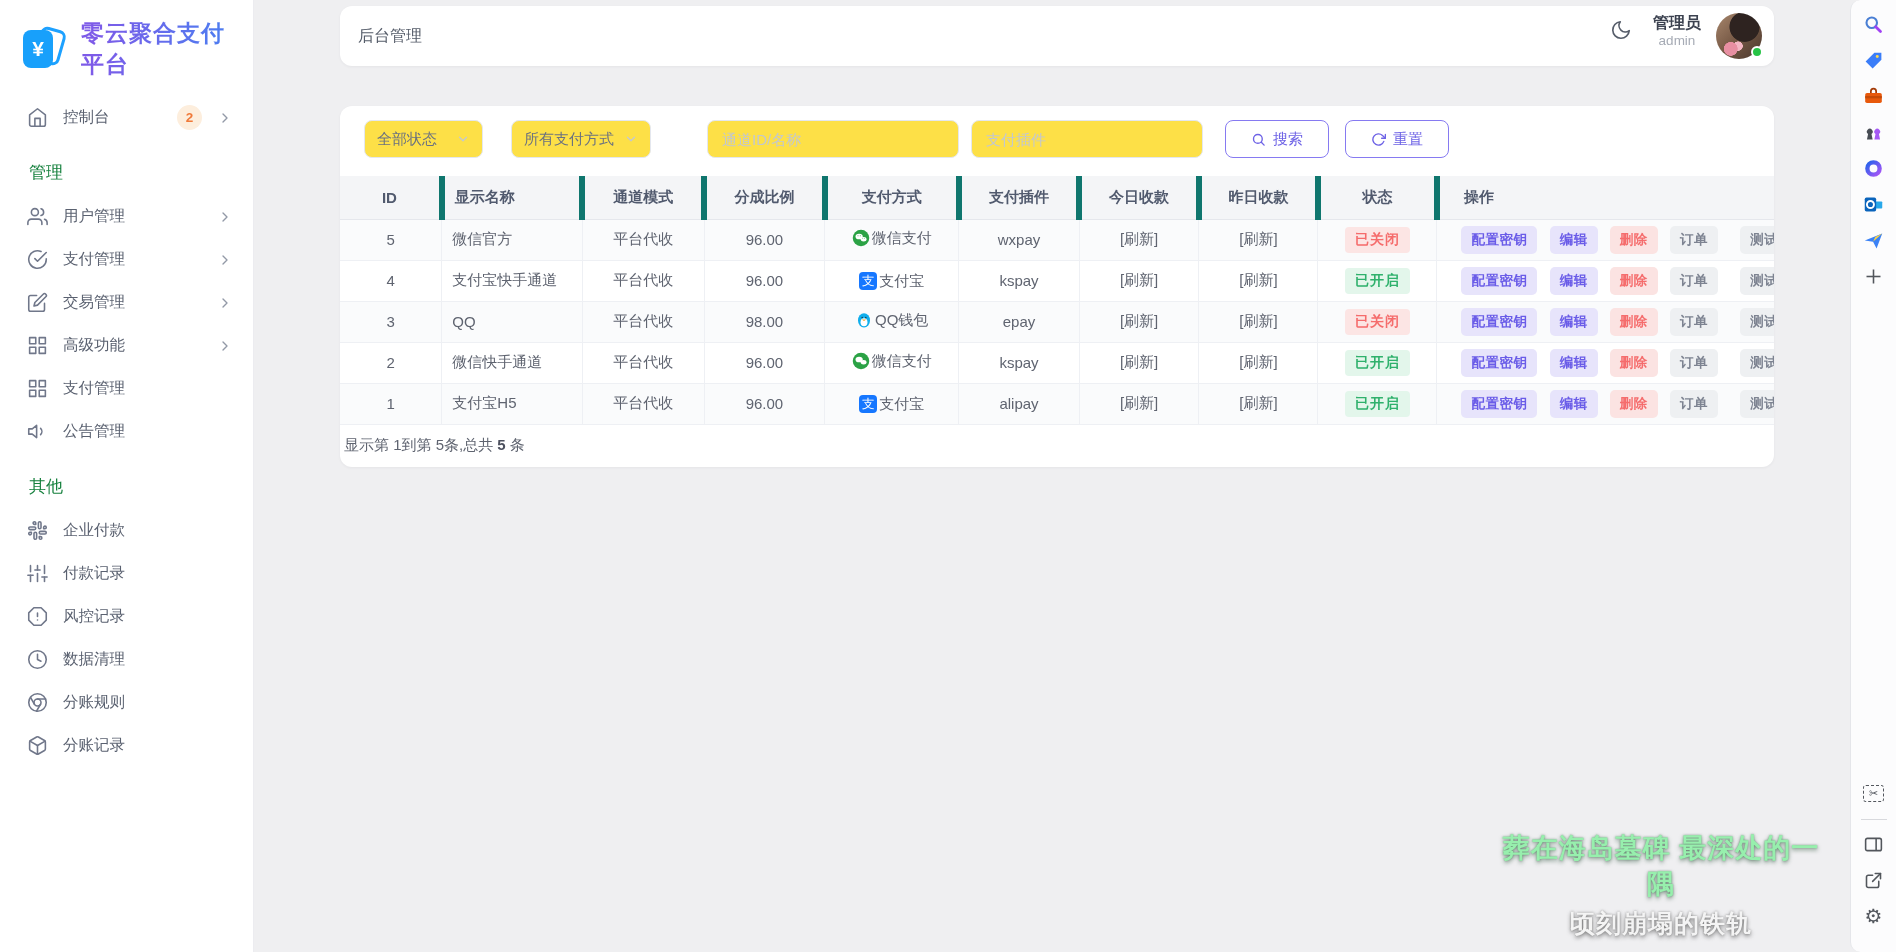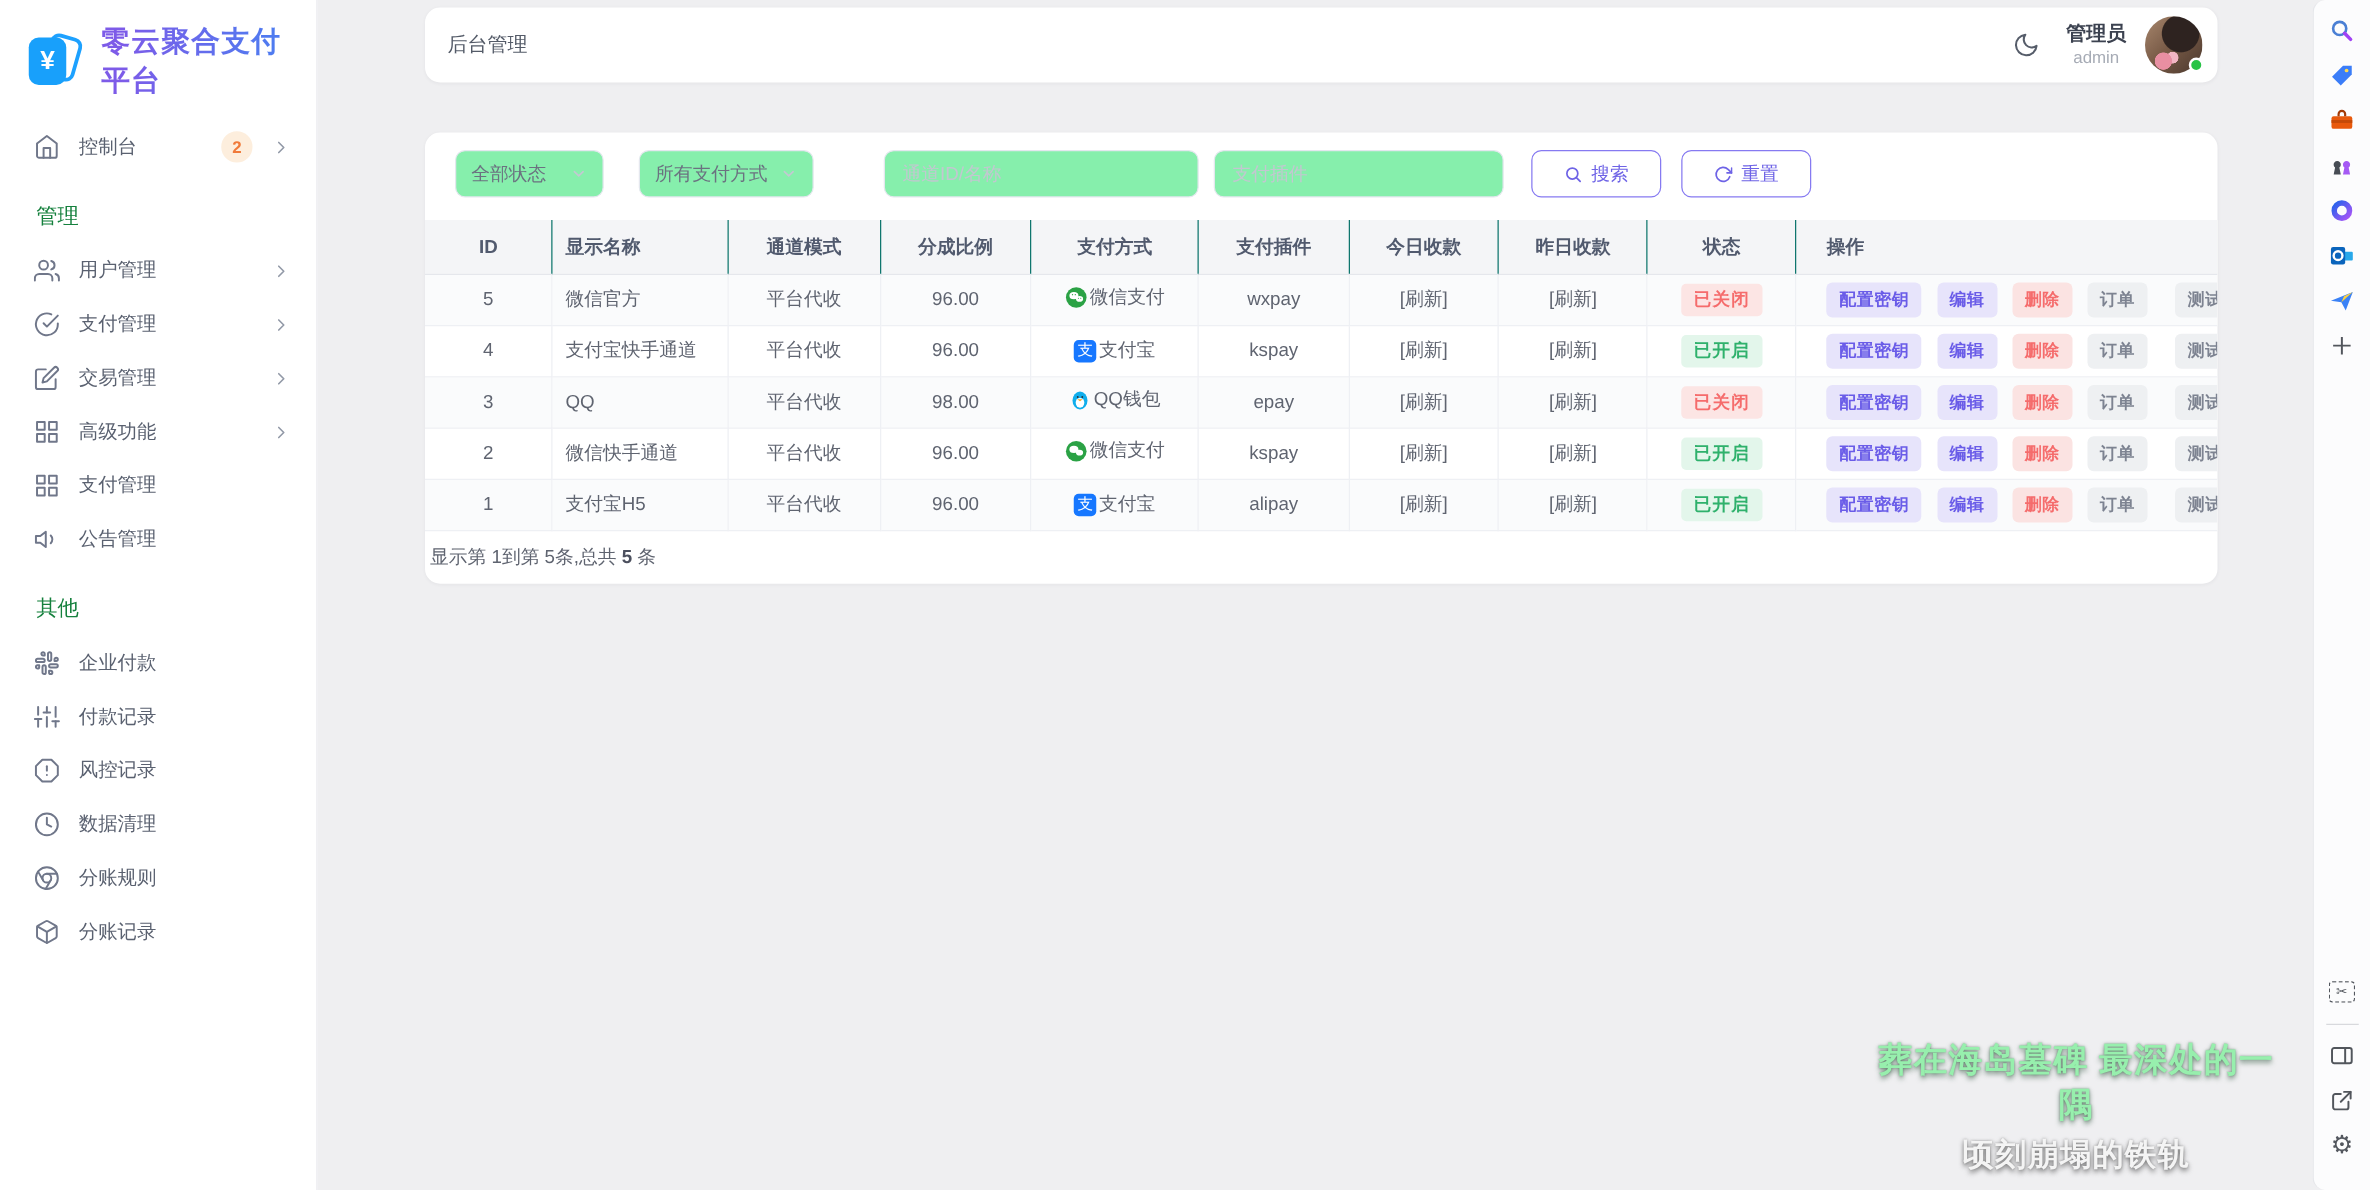--- a/index.html
+++ b/index.html
@@ -53,21 +53,21 @@
 
   
   .main { position:absolute; left:254px; right:46px; top:0; bottom:0; padding:6px 76px 0 86px; }
 
   .topbar {
     height:60px; background:#fff; border-radius:12px;
     box-shadow:0 1px 3px rgba(30,30,60,.05);
     display:flex; align-items:center; padding:0 12px 0 18px;
   }
   .topbar-title { font-size:16px; color:#545b68; }
-  .topbar-right { margin-left:auto; display:flex; align-items:center; gap:15px; }
+  .topbar-right { margin-left:auto; display:flex; gap:15px; }
   .moon-btn { width:34px; height:34px; display:flex; align-items:center; justify-content:center;
     cursor:pointer; border-radius:8px; }
   .moon-btn svg { width:22px; height:22px; stroke:#565d6a; stroke-width:1.8; fill:none;
     stroke-linecap:round; stroke-linejoin:round; }
   .user-meta { text-align:center; line-height:1.25; }
   .user-role { font-size:16px; font-weight:bold; color:#3c4250; }
   .user-name { font-size:13.5px; color:#a6abb5; }
   .avatar {
     position:relative; width:46px; height:46px; border-radius:50%; cursor:pointer; flex:none;
     background:
@@ -89,21 +89,21 @@
   .panel-head { display:flex; align-items:center; padding:16px 24px 0; }
   .panel-title { display:flex; align-items:center; gap:10px; font-size:19px; color:#4c505e; }
   .title-bar { width:4px; height:20px; border-radius:2px; background:#6c5ce7; }
   .add-btn {
     margin-left:auto; background:#6f63e9; color:#fff; border:none; border-radius:8px;
     padding:9px 19px; font-size:15px; cursor:pointer; font-family:inherit;
   }
 
   .filters { display:flex; align-items:center; padding:14px 24px 0; }
   .ctl {
-    height:38px; border:1px solid #e4e7ee; border-radius:8px; background:#86efac;
+    height:38px; border:1px solid #e4e7ee; border-radius:8px; background:#fde047;
     font-size:15px; color:#6b7280; font-family:inherit;
   }
   .ctl-select { display:flex; align-items:center; justify-content:space-between; gap:10px;
     padding:0 12px; cursor:pointer; }
   .ctl-select .dd { width:14px; height:14px; }
   .ctl-select .dd svg { width:14px; height:14px; stroke:#c3c8d2; stroke-width:2.2; fill:none;
     stroke-linecap:round; stroke-linejoin:round; }
   #status-select { width:119px; }
   #method-select { margin-left:28px; }
   .ctl-input { padding:0 14px; outline:none; }
@@ -117,21 +117,21 @@
   }
   .btn-outline svg { width:15px; height:15px; stroke:#6e63e6; stroke-width:2.2; fill:none;
     stroke-linecap:round; stroke-linejoin:round; }
   #search-btn { margin-left:22px; }
   #reset-btn  { margin-left:16px; }
 
   
   table { width:100%; border-collapse:collapse; table-layout:fixed; margin-top:18px; }
   thead th {
     background:#f4f5f7; height:43px; font-size:15px; font-weight:bold; color:#515a6e;
-    border-right:1px solid #0f766e; border-bottom:1px solid #e5e7ec; text-align:center;
+    border-right:6px solid #0f766e; border-bottom:1px solid #e5e7ec; text-align:center;
   }
   thead th:last-child { border-right:none; }
   tbody td {
     height:41px; font-size:15px; color:#5f6470; text-align:center;
     border-right:1px solid #eef0f4; border-bottom:1px solid #eef0f4;
     white-space:nowrap; overflow:hidden;
   }
   tbody td:last-child { border-right:none; }
   tbody tr:nth-child(odd) { background:#fafbfc; }
   th.col-name, td.col-name { text-align:left; padding-left:10px; }

